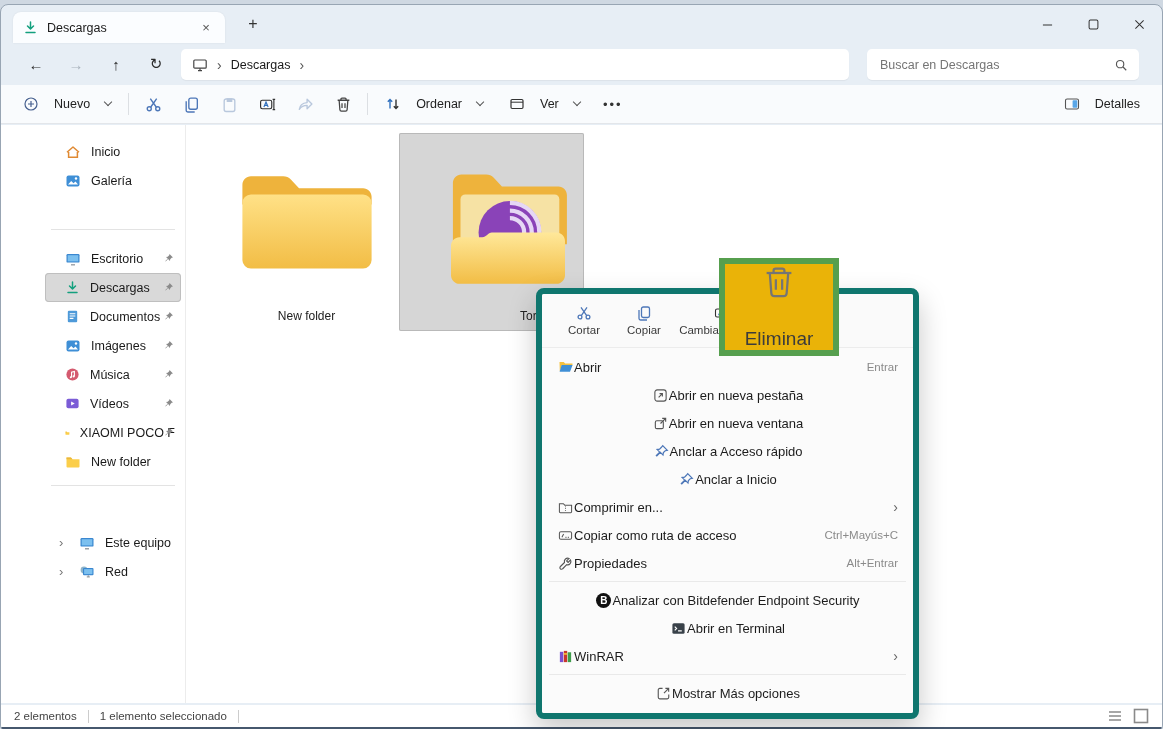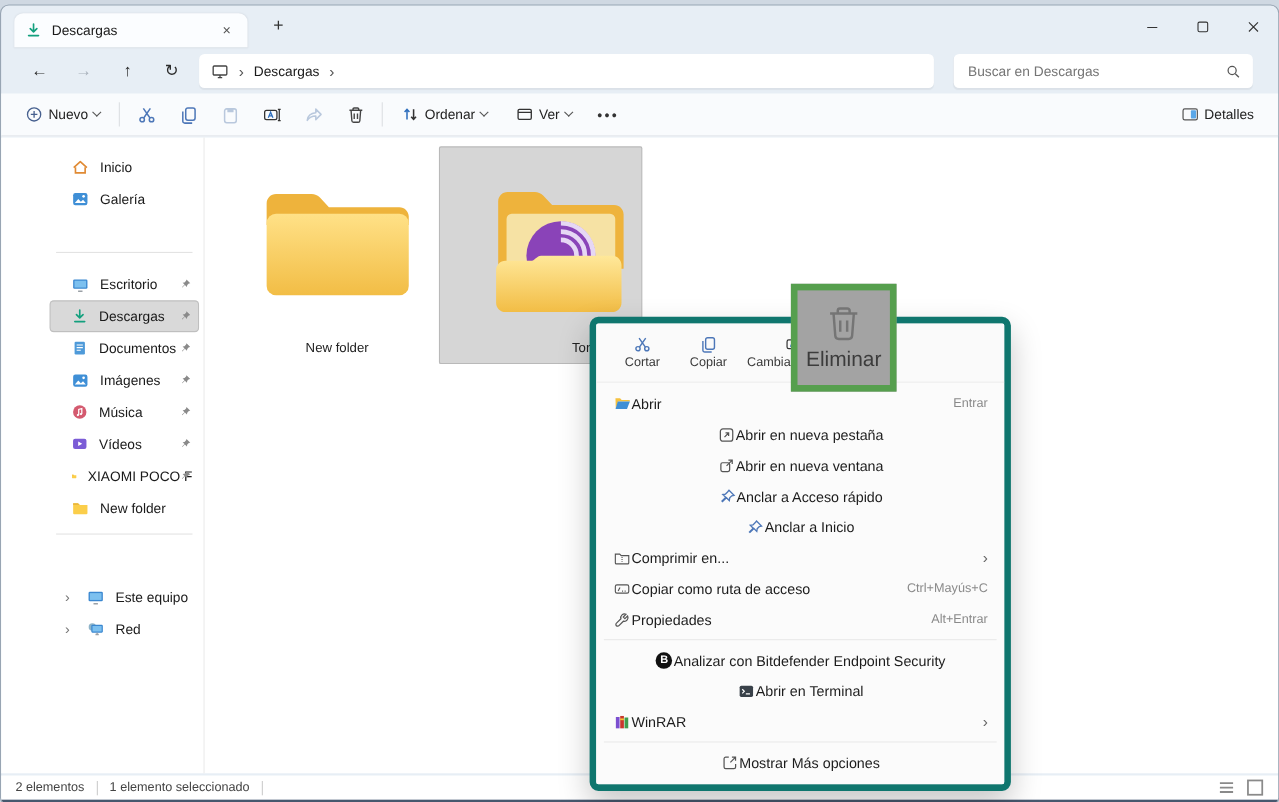--- a/index.html
+++ b/index.html
@@ -25,21 +25,21 @@
   .addrbar{position:absolute;left:180px;top:44px;width:668px;height:31px;background:#fff;border-radius:5px;
            display:flex;align-items:center;gap:9px;padding:0 11px;font-size:12.5px;box-shadow:0 1px 1px rgba(0,0,0,.05);}
   .searchbar{position:absolute;left:866px;top:44px;width:272px;height:31px;background:#fff;border-radius:5px;
            display:flex;align-items:center;padding:0 11px;box-shadow:0 1px 1px rgba(0,0,0,.05);}
   .searchbar input{border:0;outline:0;flex:1;font-size:12.5px;color:#5f6a75;background:transparent;
            font-family:"Liberation Sans","DejaVu Sans",sans-serif;}
   .crumb-chev{color:#555;font-size:14px;}
   
   .toolbar{position:absolute;top:80px;left:0;right:0;height:39px;background:#f9fbfd;border-bottom:1px solid #e3e6ea;
            display:flex;align-items:center;padding:0 14px;font-size:12.5px;}
-  .tbtn{display:flex;align-items:center;gap:5px;padding:0 8px;height:30px;border-radius:4px;color:#222;}
+  .tbtn{display:flex;align-items:center;gap:15px;padding:0 8px;height:30px;border-radius:4px;color:#222;}
   .tico{width:30px;height:30px;display:flex;align-items:center;justify-content:center;border-radius:4px;}
   .tsep{width:1px;height:22px;background:#dcdfe3;margin:0 9px;}
   .cdown{width:6px;height:6px;border-right:1.3px solid #555;border-bottom:1.3px solid #555;transform:rotate(45deg);margin-top:-4px;}
   .dots{letter-spacing:2px;font-size:13px;color:#333;}
   
   .bodyarea{position:absolute;top:120px;left:0;right:0;bottom:29px;background:#fff;display:flex;padding-left:40px;}
   .sidebar{width:145px;border-right:1px solid #ececec;padding-top:12px;flex:none;}
   .sitem{height:29px;display:flex;align-items:center;padding:0 6px 0 20px;font-size:12.5px;gap:10px;
          border-radius:4px;margin:0 4px;position:relative;white-space:nowrap;overflow:hidden;}
   .sitem.sel{background:#d9d9d9;box-shadow:0 0 0 1px #bfbfbf inset;}
@@ -60,22 +60,22 @@
   .qitem.wide{width:96px;}
   .menulist{padding:5px 5px 6px;background:#fbfbfb;}
   .mitem{height:28px;display:flex;align-items:center;padding:0 10px;font-size:13px;color:#1c1c1c;border-radius:4px;justify-content:center;}
   .mico{width:17px;height:17px;flex:none;display:flex;align-items:center;justify-content:center;}
   .mshort{margin-left:auto;font-size:11.5px;color:#8a8a8a;}
   .msub{margin-left:auto;color:#666;font-size:14px;}
   .msep{height:1px;background:#e9e9e9;margin:4px 2px;}
   .bd-badge{width:15px;height:15px;border-radius:50%;background:#111;color:#fff;font-size:10px;font-weight:bold;
             display:flex;align-items:center;justify-content:center;}
   
-  .annot{position:absolute;left:718px;top:253px;width:96px;height:98px;background:#a3a3a3;border:6px solid #569f4e;
-         z-index:6;display:flex;flex-direction:column;align-items:center;justify-content:center;gap:5px;}
+  .annot{position:absolute;left:718px;top:253px;width:120px;height:98px;background:#eab308;border:6px solid #569f4e;
+         z-index:6;display:flex;flex-direction:column;align-items:center;justify-content:space-between;gap:5px;}
   .annot-label{font-size:19px;color:#3c3c3c;}
   
   .statusbar{position:absolute;left:0;right:0;top:700px;height:22px;background:#fff;display:flex;align-items:center;
              font-size:11.5px;color:#444;padding:0 13px;gap:11px;}
   .vdiv{width:1px;height:13px;background:#ccc;}
   .viewtoggles{margin-left:auto;display:flex;gap:10px;align-items:center;}
   .bottomline{position:absolute;left:0;right:0;top:722px;height:3px;background:#46586e;}
   .bottomwhite{position:absolute;left:0;right:0;top:725px;bottom:0;background:#fff;}
   svg{display:block;}
 </style>

